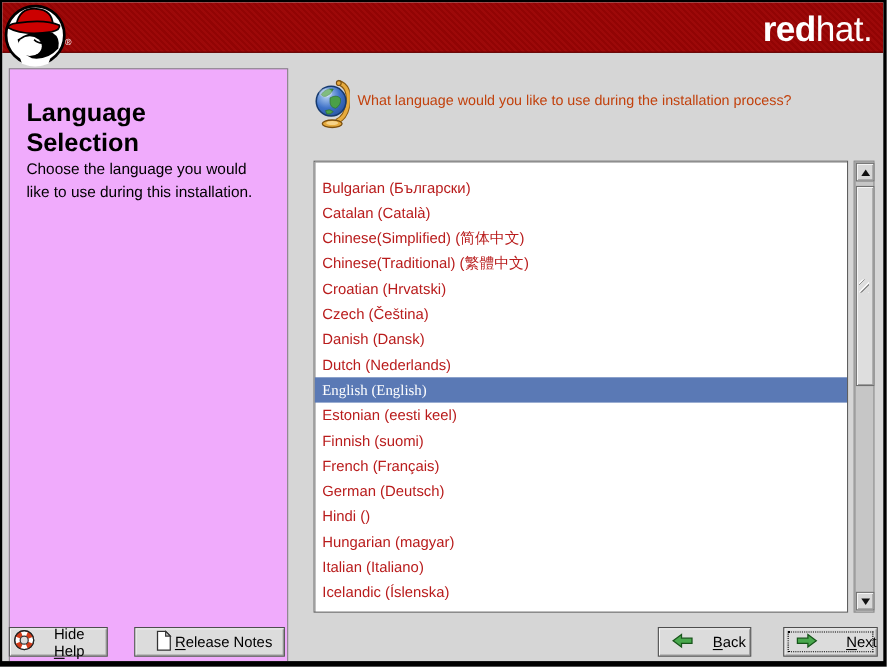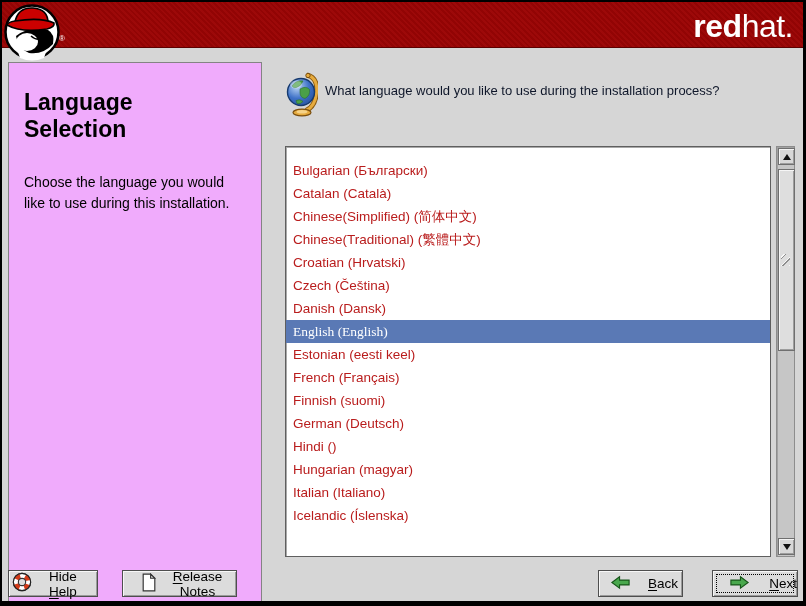--- a/index.html
+++ b/index.html
@@ -27,26 +27,26 @@
   }
   .logotype .b { font-weight:700; }
   .logotype .r { font-weight:400; }
   
   .help-panel {
     position:absolute; left:6px; top:60px; width:254px; height:604px;
     background:#f0abfc; border:1px solid #848484; box-sizing:border-box;
     padding:26px 28px 0 15px;
   }
   .help-title { font-size:23px; font-weight:700; color:#000; margin:0; }
-  .help-body  { font-size:14px; color:#000; line-height:21px; margin-top:29px; }
+  .help-body  { font-size:14px; color:#000; line-height:21px; }
   
   .globe { position:absolute; left:284px; top:70px; width:32px; height:45px; }
   .question {
     position:absolute; left:323px; top:80px; width:395px;
-    font-size:13px; line-height:18px; color:#0f172a;
+    font-size:13px; line-height:18px; color:#c2410c;
   }
   
   .list-frame {
     position:absolute; left:283px; top:144px; width:486px; height:411px;
     background:#fff; border:1px solid #5f5f5f; box-sizing:border-box;
     box-shadow:inset 1px 1px 0 #a9a9a9; overflow:hidden; padding-top:12px;
   }
   .lang-row {
     height:23px; line-height:23px; padding-left:7px; font-size:13.5px;
     color:#b91c1c; white-space:nowrap; overflow:hidden;
@@ -78,23 +78,23 @@
   }
   
   .btn {
     position:absolute; top:568px; height:27px; background:var(--button-face,#dcdcdc);
     border:1px solid #4e4e4e; box-sizing:border-box;
     box-shadow:inset 1px 1px 0 #f7f7f7, inset -1px -1px 0 #9a9a9a;
     display:flex; align-items:center; font-size:13.5px; color:#000; cursor:default;
   }
   .btn svg { flex:0 0 auto; }
   .btn-hide-help { left:6px; width:90px; padding-left:3px; gap:17px; }
-  .btn-release   { left:120px; width:115px; padding-left:18px; gap:2px;text-align:center; }
+  .btn-release   { left:120px; width:137px; padding-left:18px; gap:2px; }
   .btn-back { left:596px; width:85px; justify-content:flex-start; padding-left:11px; gap:17px; }
-  .btn-next { left:710px; width:86px; justify-content:flex-end; padding-left:10px; gap:19px; position:absolute; }
+  .btn-next { left:710px; width:86px; justify-content:space-between; padding-left:10px; gap:19px; position:absolute; }
   .btn-next .focus-ring {
     position:absolute; left:3px; top:3px; right:3px; bottom:3px;
     border:1px dotted #000; pointer-events:none;
   }
   u { text-underline-offset:2px; }
 </style>
 </head>
 <body>
 
 <div class="window">
@@ -145,24 +145,25 @@
   <div class="question">What language would you like to use during the installation process?</div>
 
   <div class="list-frame">
       <div class="lang-row">Bulgarian (Български)</div>
       <div class="lang-row">Catalan (Català)</div>
       <div class="lang-row">Chinese(Simplified) (简体中文)</div>
       <div class="lang-row">Chinese(Traditional) (繁體中文)</div>
       <div class="lang-row">Croatian (Hrvatski)</div>
       <div class="lang-row">Czech (Čeština)</div>
       <div class="lang-row">Danish (Dansk)</div>
+      <div class="lang-row">Dutch (Nederlands)</div>
       <div class="lang-row selected">English (English)</div>
       <div class="lang-row">Estonian (eesti keel)</div>
+      <div class="lang-row">Finnish (suomi)</div>
       <div class="lang-row">French (Français)</div>
-      <div class="lang-row">Finnish (suomi)</div>
       <div class="lang-row">German (Deutsch)</div>
       <div class="lang-row">Hindi ()</div>
       <div class="lang-row">Hungarian (magyar)</div>
       <div class="lang-row">Italian (Italiano)</div>
       <div class="lang-row">Icelandic (Íslenska)</div>
     </div>
 
   <div class="scrollbar">
     <div class="sb-btn sb-up">
         <div class="tri-up"></div>

